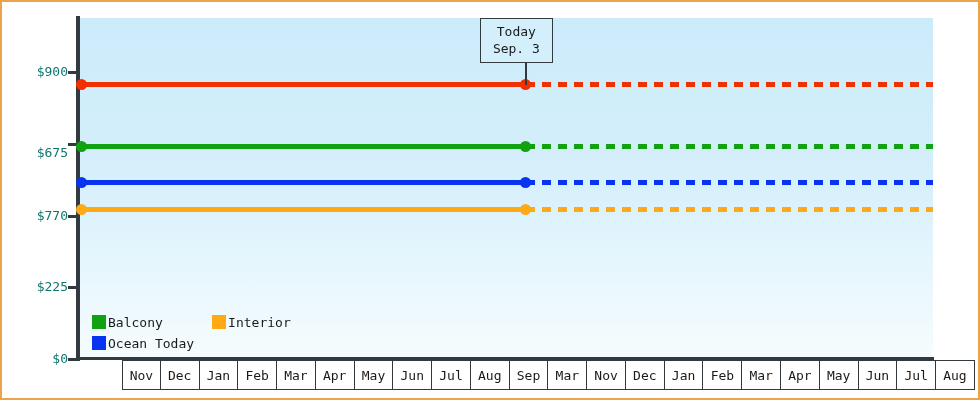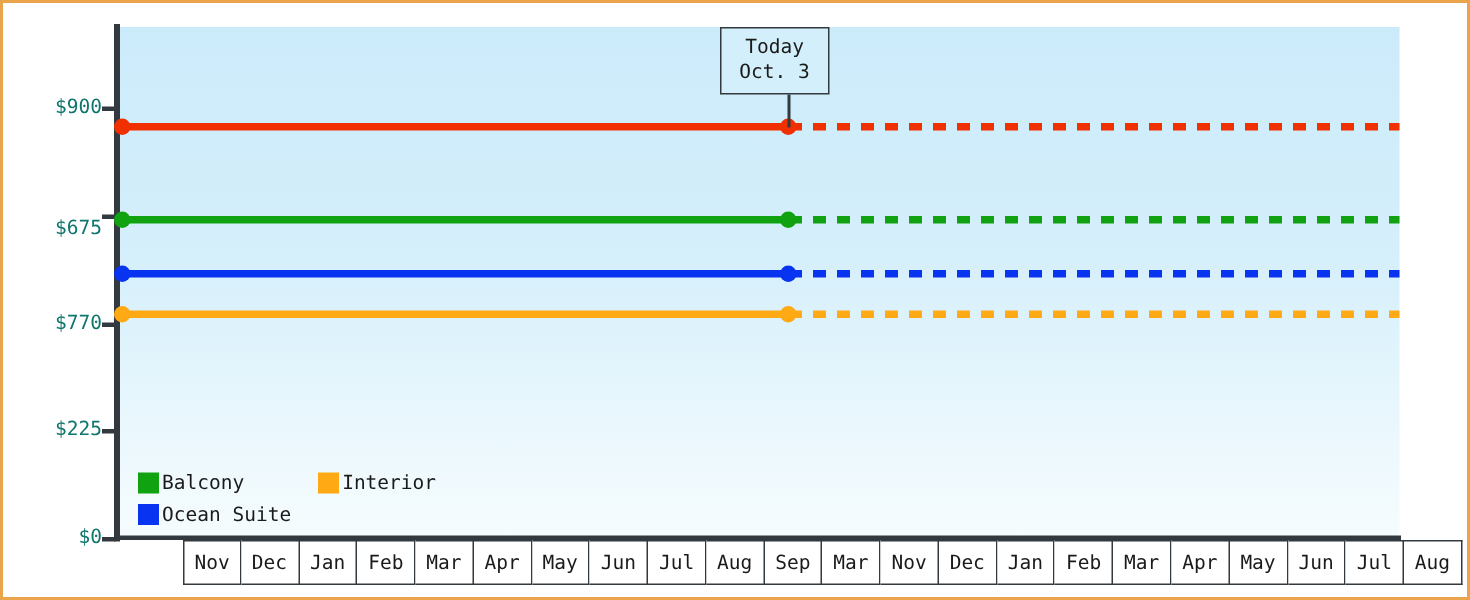--- a/index.html
+++ b/index.html
@@ -210,35 +210,35 @@
       <div class="marker" style="left: 518.386px; top: 174.517px; background: rgb(8, 51, 240);"></div>
       <div class="series-solid" style="left: 78px; width: 445.886px; top: 204.622px; background: rgb(255, 170, 20);"></div>
       <div class="series-dashed" style="left: 523.886px; width: 407.114px; top: 204.622px; background-image: repeating-linear-gradient(to right, rgb(255, 170, 20) 0px, rgb(255, 170, 20) 9px, rgba(0, 0, 0, 0) 9px, rgba(0, 0, 0, 0) 16px);"></div>
       <div class="marker" style="left: 73.5px; top: 201.622px; background: rgb(255, 170, 20);"></div>
       <div class="marker" style="left: 518.386px; top: 201.622px; background: rgb(255, 170, 20);"></div>
     </div>
 
   <div id="today-line" style="left: 522.886px; top: 16px; height: 66.7556px;"></div>
   <div id="today-box" style="left: 477.886px; top: 16px;">
     <div>Today</div>
-    <div>Oct. 3</div>
+    <div>Sep. 3</div>
   </div>
 
   <div id="legend">
       <div class="legend-item">
         <span class="legend-swatch" style="background: rgb(17, 162, 17);"></span>
         <span class="legend-text">Balcony</span>
       </div>
       <div class="legend-item">
         <span class="legend-swatch" style="background: rgb(255, 170, 20);"></span>
         <span class="legend-text">Interior</span>
       </div>
       <div class="legend-item">
         <span class="legend-swatch" style="background: rgb(8, 51, 240);"></span>
-        <span class="legend-text">Ocean Suite</span>
+        <span class="legend-text">Ocean Today</span>
       </div>
     </div>
 
   <div id="x-labels">
       <div class="x-cell" style="width: 38.7727px;">
         <span>Nov</span>
       </div>
       <div class="x-cell" style="width: 38.7727px;">
         <span>Dec</span>
       </div>

